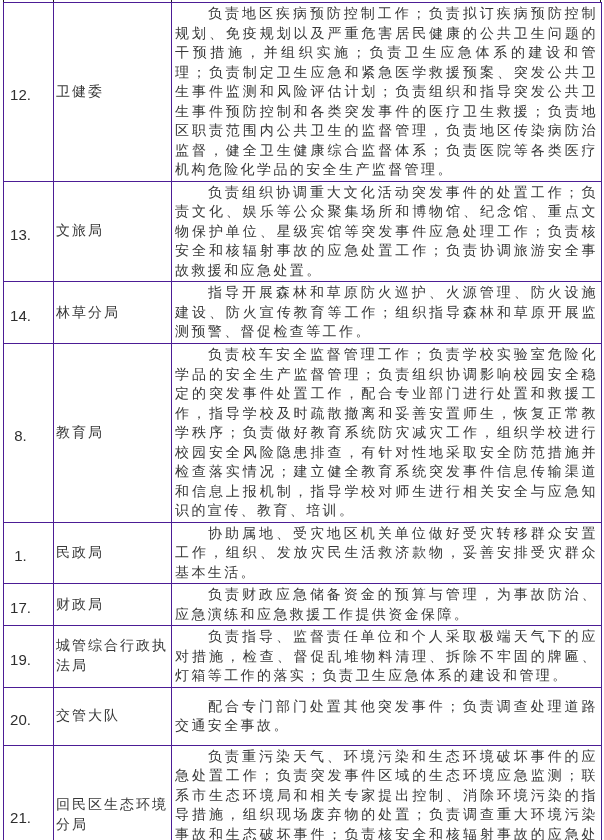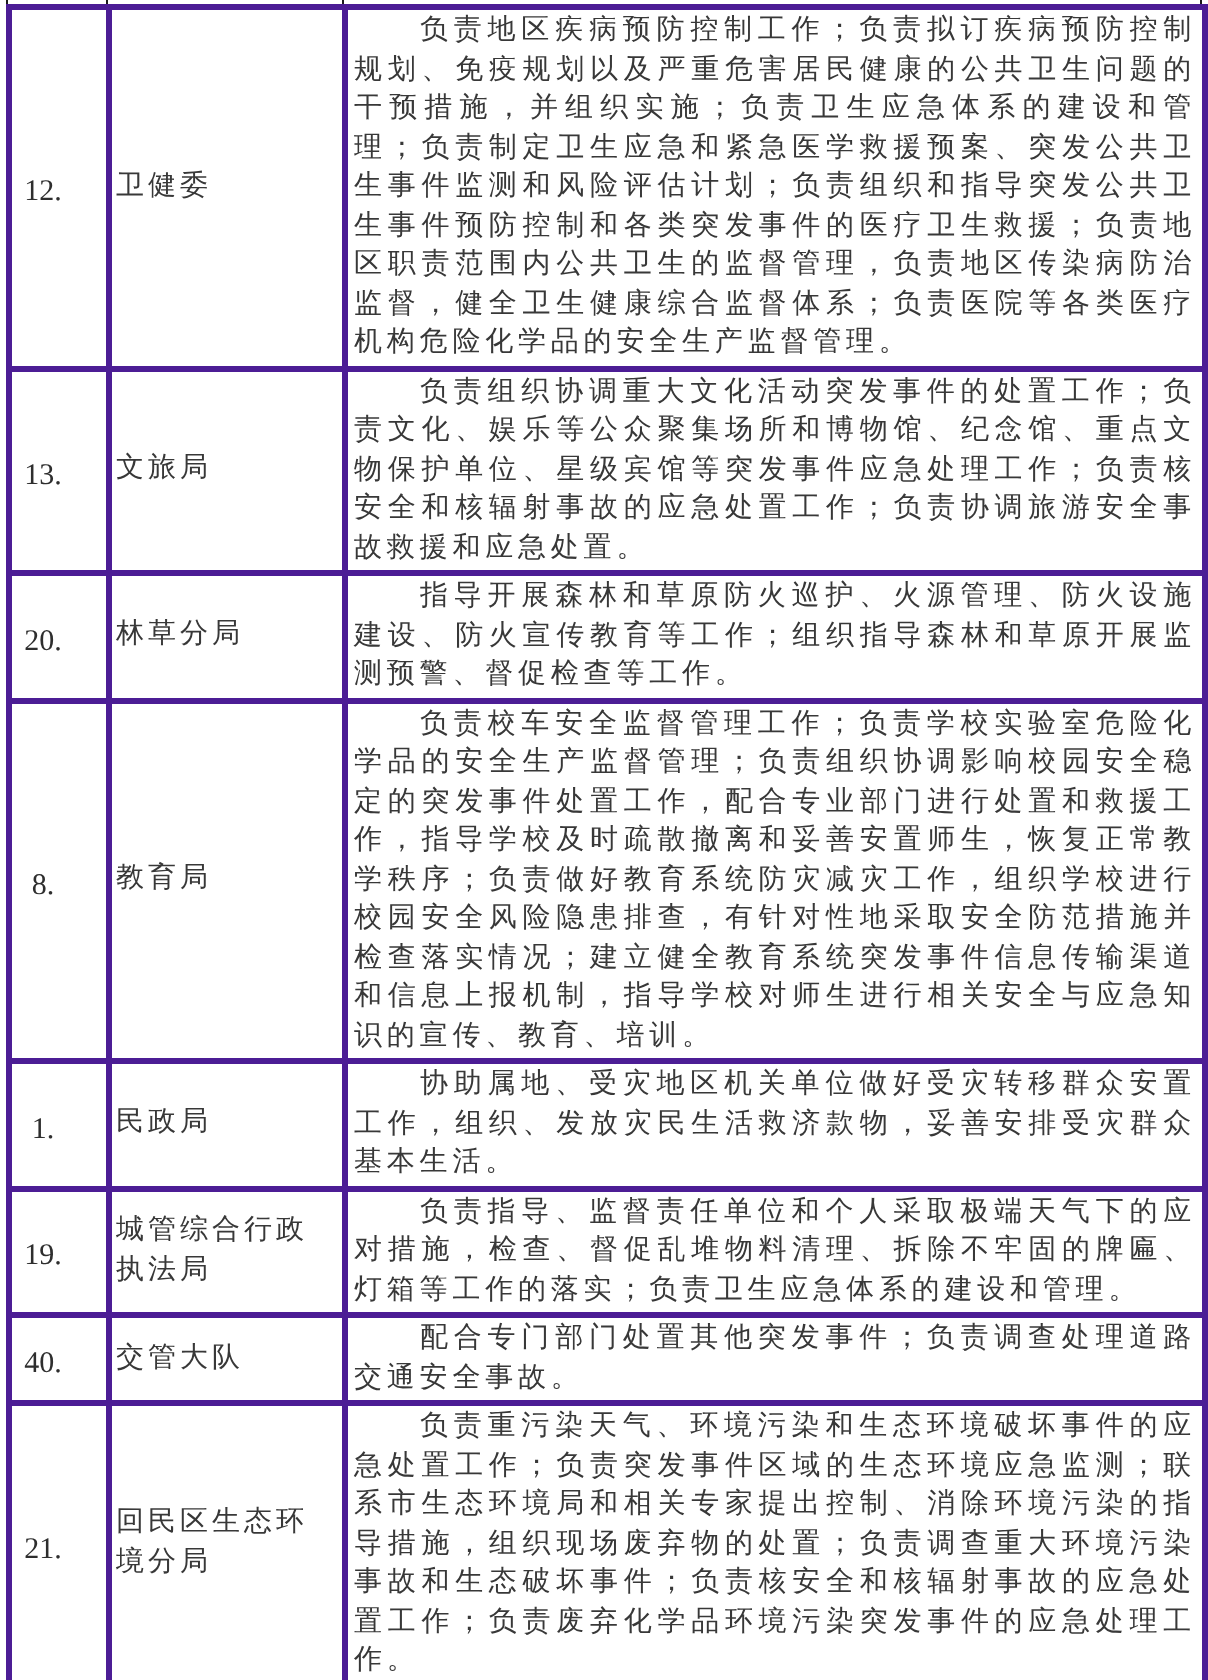--- a/index.html
+++ b/index.html
@@ -30,24 +30,23 @@
   .vseg.v4 { left: 600px; }
 
   table.resp {
     position: absolute;
     left: 3px; top: 2px;
     width: 598px;
     border-collapse: collapse;
     table-layout: fixed;
   }
   table.resp td {
-    border: 3px solid #4c1d95;
+    border: 1px solid #4c1d95;
     vertical-align: middle;
     overflow: hidden;
-    font-family: Liberation Serif, serif;
   }
   col.c-no   { width: 50px; }
   col.c-dept { width: 118px; }
   col.c-duty { width: 430px; }
 
   td.no {
     font-family: "Liberation Sans", "DejaVu Sans", sans-serif;
     font-size: 15px;
     color: #2e2e2e;
     text-align: center;
@@ -113,49 +112,56 @@
           </td>
         </tr>
         <tr>
           <td class="no">13.</td>
           <td class="dept">文旅局</td>
           <td class="duty">
             <p>负责组织协调重大文化活动突发事件的处置工作；负责文化、娱乐等公众聚集场所和博物馆、纪念馆、重点文物保护单位、星级宾馆等突发事件应急处理工作；负责核安全和核辐射事故的应急处置工作；负责协调旅游安全事故救援和应急处置。</p>
           </td>
         </tr>
         <tr>
-          <td class="no">20.</td>
+          <td class="no">14.</td>
           <td class="dept">林草分局</td>
           <td class="duty">
             <p>指导开展森林和草原防火巡护、火源管理、防火设施建设、防火宣传教育等工作；组织指导森林和草原开展监测预警、督促检查等工作。</p>
           </td>
         </tr>
         <tr>
           <td class="no">8.</td>
           <td class="dept">教育局</td>
           <td class="duty">
             <p>负责校车安全监督管理工作；负责学校实验室危险化学品的安全生产监督管理；负责组织协调影响校园安全稳定的突发事件处置工作，配合专业部门进行处置和救援工作，指导学校及时疏散撤离和妥善安置师生，恢复正常教学秩序；负责做好教育系统防灾减灾工作，组织学校进行校园安全风险隐患排查，有针对性地采取安全防范措施并检查落实情况；建立健全教育系统突发事件信息传输渠道和信息上报机制，指导学校对师生进行相关安全与应急知识的宣传、教育、培训。</p>
           </td>
         </tr>
         <tr>
           <td class="no">1.</td>
           <td class="dept">民政局</td>
           <td class="duty">
             <p>协助属地、受灾地区机关单位做好受灾转移群众安置工作，组织、发放灾民生活救济款物，妥善安排受灾群众基本生活。</p>
           </td>
         </tr>
         <tr>
+          <td class="no">17.</td>
+          <td class="dept">财政局</td>
+          <td class="duty">
+            <p>负责财政应急储备资金的预算与管理，为事故防治、应急演练和应急救援工作提供资金保障。</p>
+          </td>
+        </tr>
+        <tr>
           <td class="no">19.</td>
           <td class="dept">城管综合行政执法局</td>
           <td class="duty">
             <p>负责指导、监督责任单位和个人采取极端天气下的应对措施，检查、督促乱堆物料清理、拆除不牢固的牌匾、灯箱等工作的落实；负责卫生应急体系的建设和管理。</p>
           </td>
         </tr>
         <tr>
-          <td class="no">40.</td>
+          <td class="no">20.</td>
           <td class="dept">交管大队</td>
           <td class="duty">
             <p>配合专门部门处置其他突发事件；负责调查处理道路交通安全事故。</p>
           </td>
         </tr>
         <tr>
           <td class="no">21.</td>
           <td class="dept">回民区生态环境分局</td>
           <td class="duty">
             <p>负责重污染天气、环境污染和生态环境破坏事件的应急处置工作；负责突发事件区域的生态环境应急监测；联系市生态环境局和相关专家提出控制、消除环境污染的指导措施，组织现场废弃物的处置；负责调查重大环境污染事故和生态破坏事件；负责核安全和核辐射事故的应急处置工作；负责废弃化学品环境污染突发事件的应急处理工作。</p>

